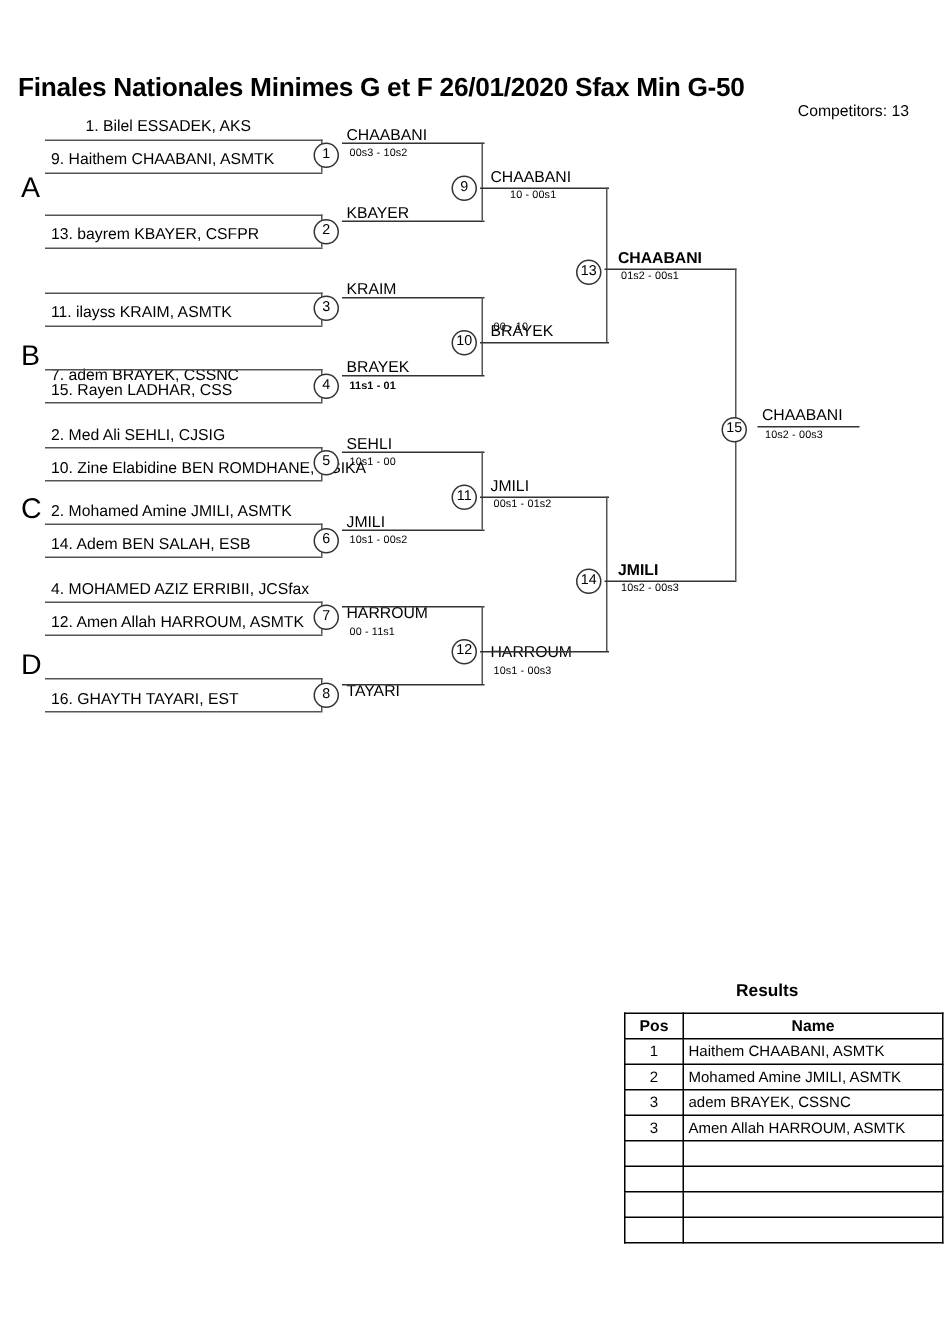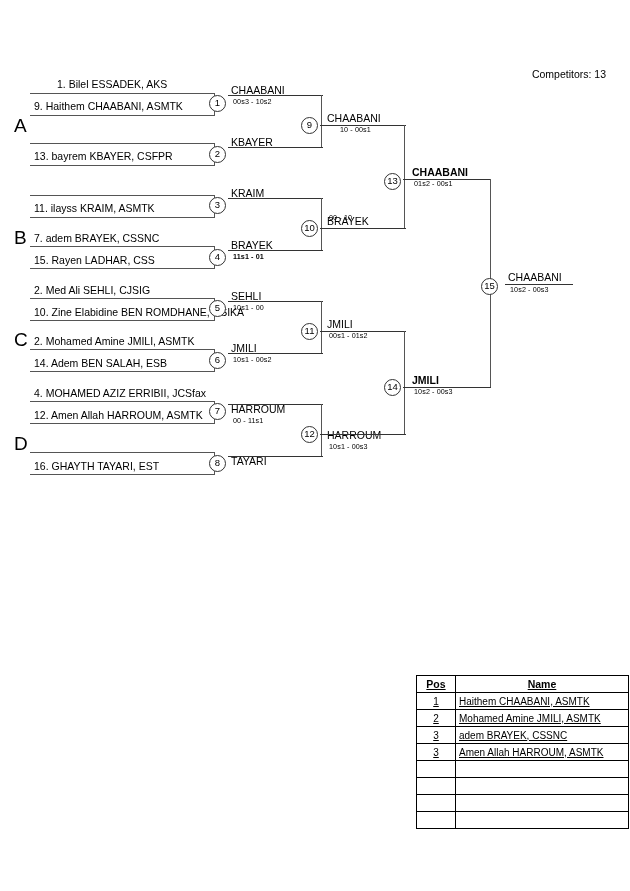--- a/index.html
+++ b/index.html
@@ -109,21 +109,20 @@
     font-weight: bold;
   }
   table.results {
     position: absolute;
     left: 416px;
     top: 675px;
     width: 213px;
     border-collapse: collapse;
     border: 1.6px solid #000000;
     font-size: 10px;
-    text-decoration: underline;
   }
   table.results th,
   table.results td {
     border: 1px solid #000000;
     height: 16px;
     padding: 0 3px;
     font-weight: normal;
   }
   table.results th {
     font-weight: bold;
@@ -138,20 +137,21 @@
     text-align: left;
     white-space: nowrap;
     overflow: hidden;
   }
 </style>
 </head>
 <body>
 
 <div id="page">
 
+  <div class="title">Finales Nationales Minimes G et F  26/01/2020  Sfax   Min G-50</div>
   <div class="competitors">Competitors: 13</div>
 
   <div class="grp" style="left:14px; top:116px;">A</div>
   <div class="grp" style="left:14px; top:228px;">B</div>
   <div class="grp" style="left:14px; top:330px;">C</div>
   <div class="grp" style="left:14px; top:434px;">D</div>
 
   <div class="seed-label" style="left:34px; top:78px;margin-left:23px;">1. Bilel ESSADEK, AKS</div>
   <div class="hline" style="left:30px; top:93px;  width:185px;"></div>
   <div class="seed-label" style="left:34px; top:100px;">9. Haithem CHAABANI, ASMTK</div>
@@ -161,21 +161,21 @@
   <div class="hline" style="left:30px; top:143px; width:185px;"></div>
   <div class="seed-label" style="left:34px; top:150px;">13. bayrem KBAYER, CSFPR</div>
   <div class="hline" style="left:30px; top:165px; width:185px;"></div>
   <div class="vline" style="left:214px; top:143px; height:22px;"></div>
 
   <div class="hline" style="left:30px; top:195px; width:185px;"></div>
   <div class="seed-label" style="left:34px; top:202px;">11. ilayss KRAIM, ASMTK</div>
   <div class="hline" style="left:30px; top:217px; width:185px;"></div>
   <div class="vline" style="left:214px; top:195px; height:22px;"></div>
 
-  <div class="seed-label" style="left:34px; top:232px;">7. adem BRAYEK, CSSNC</div>
+  <div class="seed-label" style="left:34px; top:244px;">7. adem BRAYEK, CSSNC</div>
   <div class="hline" style="left:30px; top:246px; width:185px;"></div>
   <div class="seed-label" style="left:34px; top:254px;">15. Rayen LADHAR, CSS</div>
   <div class="hline" style="left:30px; top:268px; width:185px;"></div>
   <div class="vline" style="left:214px; top:246px; height:22px;"></div>
 
   <div class="seed-label" style="left:34px; top:284px;">2. Med Ali SEHLI, CJSIG</div>
   <div class="hline" style="left:30px; top:298px; width:185px;"></div>
   <div class="seed-label" style="left:34px; top:306px;">10. Zine Elabidine BEN ROMDHANE, CSIKA</div>
   <div class="hline" style="left:30px; top:320px; width:185px;"></div>
   <div class="vline" style="left:214px; top:298px; height:22px;"></div>
@@ -272,20 +272,21 @@
   <div class="win b" style="left:412px; top:375px;">JMILI</div>
   <div class="score" style="left:414px; top:388px;">10s2 - 00s3</div>
   <div class="hline dark" style="left:403px; top:387px; width:88px;"></div>
 
   <div class="vline" style="left:490px; top:179px; height:208px;"></div>
   <div class="bubble" style="left:481px; top:278px;">15</div>
   <div class="win" style="left:508px; top:272px;">CHAABANI</div>
   <div class="score" style="left:510px; top:286px;">10s2 - 00s3</div>
   <div class="hline dark" style="left:505px; top:284px; width:68px;"></div>
 
+  <div class="results-title">Results</div>
   <table class="results">
     <thead>
       <tr>
         <th>Pos</th>
         <th>Name</th>
       </tr>
     </thead>
     <tbody>
       <tr>
         <td class="pos">1</td>

